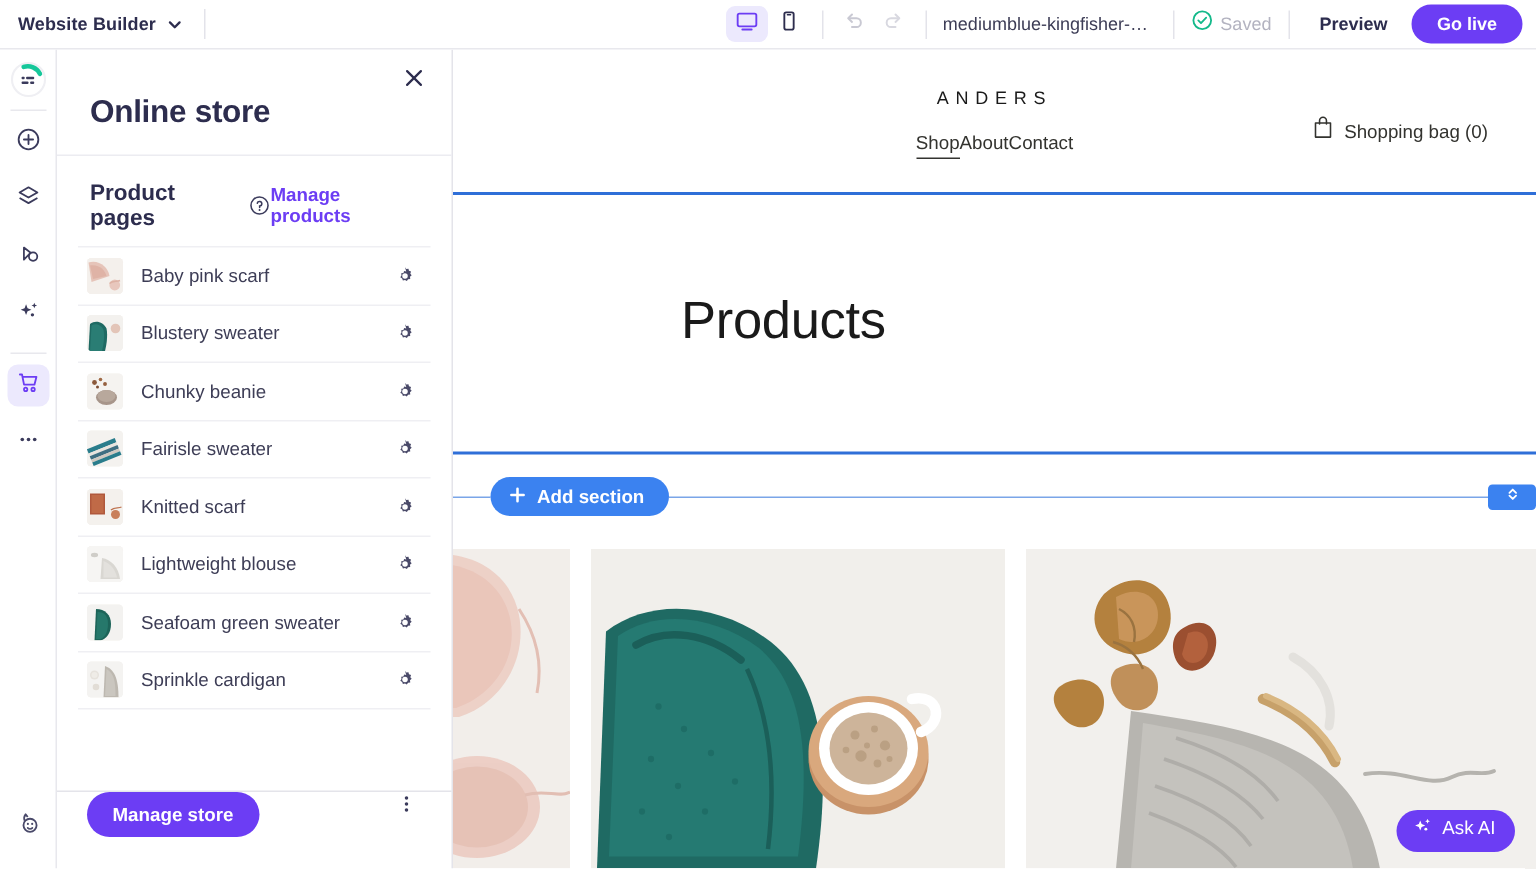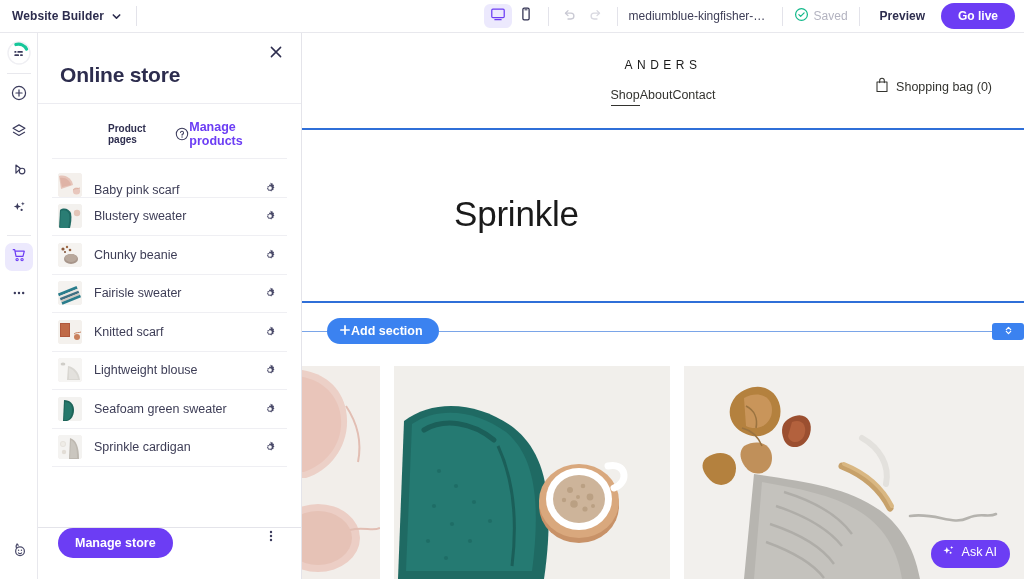--- a/index.html
+++ b/index.html
@@ -82,31 +82,31 @@
   .panel-head { position: relative; padding: 30px 22px 16px 22px; border-bottom: 1px solid #ececf1; }
   .panel-title { font-size: 21px; font-weight: bold; color: #2d2d4e; letter-spacing: -.2px; }
   .panel-close {
     position: absolute; top: 10px; right: 14px; width: 22px; height: 22px;
     display: flex; align-items: center; justify-content: center; cursor: pointer;
   }
   .panel-body { flex: 1; overflow: hidden; }
   .sec-head {
     display:flex; align-items:center; padding: 16px 22px 10px 22px;
   }
-  .sec-title { font-size: 10px; font-weight: bold; color: #2d2d4e; margin-left: 48px; }
+  .sec-title { font-size: 15px; font-weight: bold; color: #2d2d4e; }
   .help-icon { margin-left: 7px; display:flex; cursor:pointer; }
   .sec-action {
     margin-left: auto; font-size: 12.5px; font-weight: bold; color: #6c3df4; cursor: pointer;
   }
   .plist { padding: 0 14px; }
   .prow {
     display: flex; align-items: center; height: 38.5px;
     border-top: 1px solid #efeff3; cursor: pointer; padding: 0 8px 0 6px;
   }
-  .prow:first-child { border-top: 1px solid #efeff3; align-items: flex-end; }
+  .prow:first-child { border-top: 1px solid #efeff3; }
   .pthumb {
     width: 24px; height: 24px; border-radius: 3px; flex: none; overflow:hidden;
     background: #f2efeb;
   }
   .pname { font-size: 12.5px; color: #3d3d56; margin-left: 12px; flex: 1; white-space: nowrap; overflow: hidden; }
   .pgear { width: 18px; height: 18px; display:flex; align-items:center; justify-content:center; cursor:pointer; }
   .plist-end { border-top: 1px solid #efeff3; margin: 0 14px; }
   .panel-foot {
     border-top: 1px solid #e4e4ea; height: 52px; display:flex; align-items:flex-start;
     padding: 0 20px;
@@ -147,21 +147,21 @@
     font-size: 35px; color: #1a1a1a; font-weight: normal;
     padding-top: 64px; padding-left: 152px; letter-spacing: -.2px;
   }
   .addsec-bar {
     position: absolute; top: 285px; left: 0; width: 722px; height: 26px;
     display: flex; align-items: center; z-index: 20;
   }
   .addsec-line { flex: 1; height: 1px; background: #7aa5e8; }
   .addsec-btn {
     background: #3b82f0; color: #fff; border-radius: 14px; height: 26px;
-    padding: 0 16px 0 12px; display: flex; align-items: center; 
+    padding: 0 16px 0 12px; display: flex; align-items: center; gap: 7px;
     font-size: 12.5px; font-weight: bold; cursor: pointer; flex: none;
   }
   .addsec-l1 { width: 25px; height:1px; background:#7aa5e8; flex:none; }
   .resize-handle {
     background: #3b82f0; width: 32px; height: 17px; border-radius: 3px;
     display:flex; align-items:center; justify-content:center; flex:none; cursor: ns-resize;
   }
 
   .gallery {
     position: absolute; top: 333px; left: 0; width: 722px; height: 213px;
@@ -513,21 +513,21 @@
           <svg width="14" height="16" viewBox="0 0 14 16">
             <path d="M2 5 H12 V14.4 H2 Z" fill="none" stroke="#33332f" stroke-width="1.05" stroke-linejoin="round"></path>
             <path d="M4.7 5.6 V3.5 a2.3 2.3 0 0 1 4.6 0 V5.6" fill="none" stroke="#33332f" stroke-width="1.05" stroke-linecap="round"></path>
           </svg>
         </span>
         <span class="bag-txt">Shopping bag (0)</span>
       </div>
     </div>
 
     <div class="section-sel">
-      <div class="products-h">Sprinkle</div>
+      <div class="products-h">Products</div>
     </div>
 
     <div class="addsec-bar">
       <div class="addsec-l1"></div>
       <div class="addsec-btn">
         <span>
           <svg width="12" height="12" viewBox="0 0 12 12">
             <path d="M6 1.9 V10.1 M1.9 6 H10.1" stroke="#ffffff" stroke-width="1.7" stroke-linecap="round"></path>
           </svg>
         </span>

